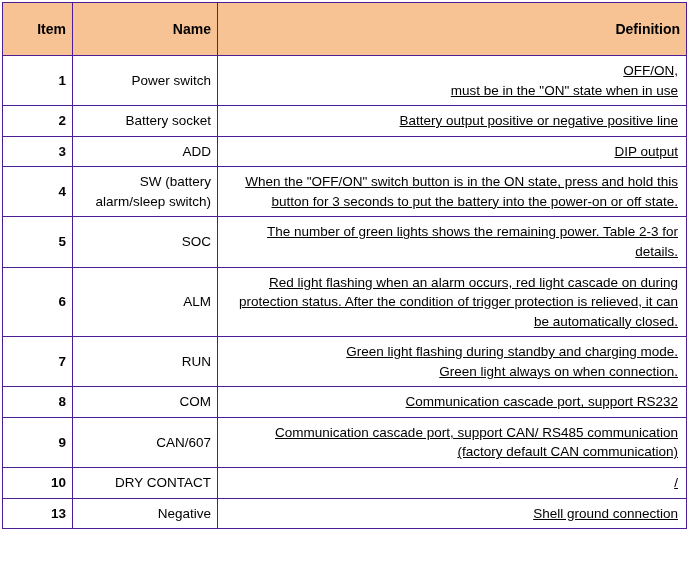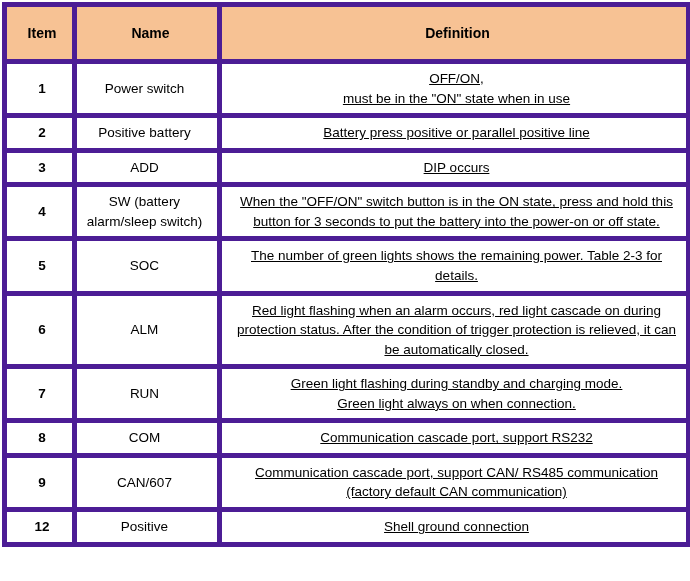--- a/index.html
+++ b/index.html
@@ -28,26 +28,26 @@
     table-layout: fixed;
     background: #ffffff;
   }
 
   table.spec-table col.col-item  { width: 70px; }
   table.spec-table col.col-name  { width: 145px; }
   table.spec-table col.col-def   { width: 469px; }
 
   table.spec-table th,
   table.spec-table td {
-    border: 5px solid #4c1d95;
+    border: 1px solid #4c1d95;
     vertical-align: middle;
     font-size: 13.5px;
     line-height: 1.45;
     padding: 5px 6px 5px 12px;
-    text-align: center;
+    text-align: right;
   }
 
   table.spec-table thead th {
     background: #F7C294;
     font-weight: bold;
     font-size: 14px;
     height: 44px;
     padding-top: 4px;
     padding-bottom: 4px;
   }
@@ -100,33 +100,33 @@
             <span class="cell-text">Power switch</span>
           </td>
         <td class="cell-def">
             <span class="cell-text">OFF/ON,
 must be in the "ON" state when in use</span>
           </td>
       </tr>
       <tr>
         <td class="cell-item">2</td>
         <td class="cell-name">
-            <span class="cell-text">Positive battery</span>
-          </td>
-        <td class="cell-def">
-            <span class="cell-text">Battery press positive or parallel positive line</span>
+            <span class="cell-text">Battery socket</span>
+          </td>
+        <td class="cell-def">
+            <span class="cell-text">Battery output positive or negative positive line</span>
           </td>
       </tr>
       <tr>
         <td class="cell-item">3</td>
         <td class="cell-name">
             <span class="cell-text">ADD</span>
           </td>
         <td class="cell-def">
-            <span class="cell-text">DIP occurs</span>
+            <span class="cell-text">DIP output</span>
           </td>
       </tr>
       <tr>
         <td class="cell-item">4</td>
         <td class="cell-name">
             <span class="cell-text">SW (battery alarm/sleep switch)</span>
           </td>
         <td class="cell-def">
             <span class="cell-text">When the "OFF/ON" switch button is in the ON state, press and hold this button for 3 seconds to put the battery into the power-on or off state.</span>
           </td>
@@ -171,23 +171,32 @@
       <tr>
         <td class="cell-item">9</td>
         <td class="cell-name">
             <span class="cell-text">CAN/607</span>
           </td>
         <td class="cell-def">
             <span class="cell-text">Communication cascade port, support CAN/ RS485 communication (factory default CAN communication)</span>
           </td>
       </tr>
       <tr>
-        <td class="cell-item">12</td>
-        <td class="cell-name">
-            <span class="cell-text">Positive</span>
+        <td class="cell-item">10</td>
+        <td class="cell-name">
+            <span class="cell-text">DRY CONTACT</span>
+          </td>
+        <td class="cell-def">
+            <span class="cell-text">/</span>
+          </td>
+      </tr>
+      <tr>
+        <td class="cell-item">13</td>
+        <td class="cell-name">
+            <span class="cell-text">Negative</span>
           </td>
         <td class="cell-def">
             <span class="cell-text">Shell ground connection</span>
           </td>
       </tr>
     </tbody>
   </table>
 </div>
 
 </body></html>

